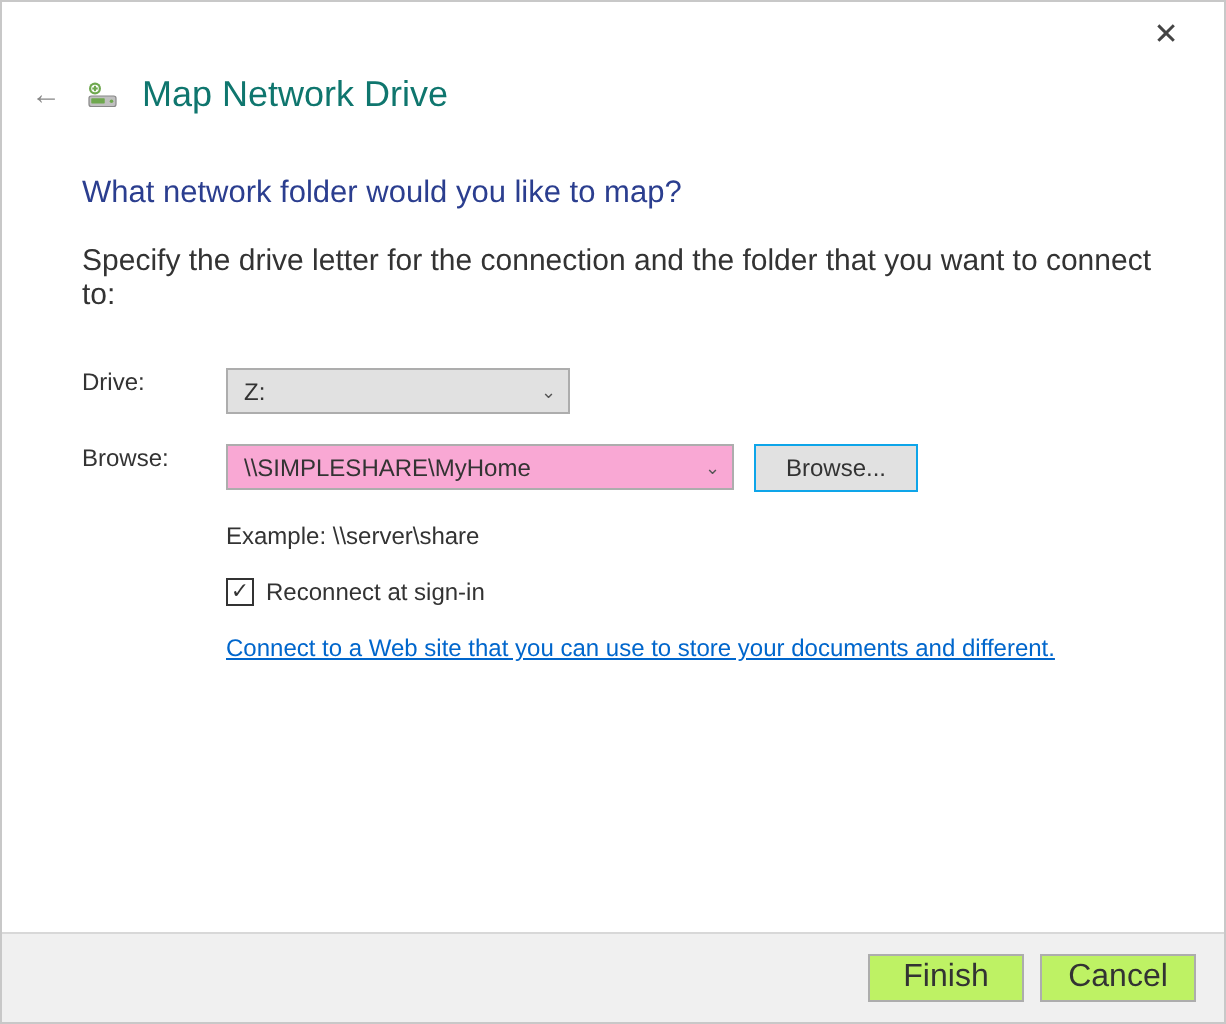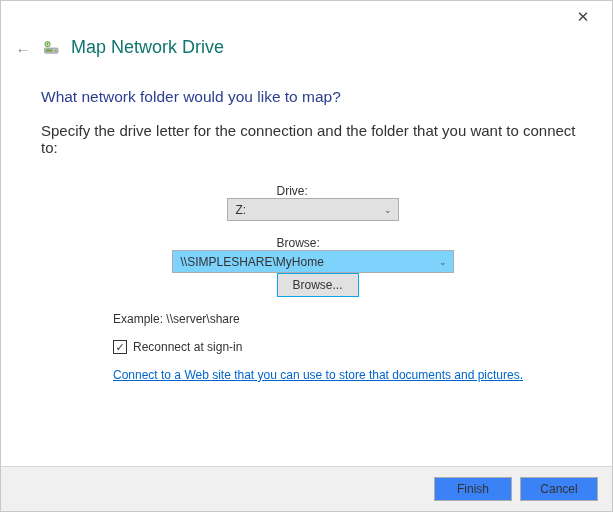--- a/index.html
+++ b/index.html
@@ -84,23 +84,22 @@
       margin-bottom: 16px;
       font-weight: 400;
     }
     .instruction {
       font-size: 15px;
       color: #333;
       margin-bottom: 28px;
     }
     .form-row {
       display: flex;
-      align-items: center;
+      align-items: flex-start;
       margin-bottom: 15px;
-      flex-direction: column;
     }
     .form-label {
       width: 72px;
       font-size: 12px;
       color: #333;
     }
     .drive-select {
       width: 172px;
       height: 23px;
       border: 1px solid #adadad;
@@ -110,24 +109,24 @@
       justify-content: space-between;
       padding: 0 6px 0 8px;
       font-size: 12px;
       cursor: pointer;
     }
     .chev {
       font-size: 9px;
       color: #555;
     }
     .folder-combo {
-      width: 282px;
+      width: 254px;
       height: 23px;
       border: 1px solid #adadad;
-      background: #7dd3fc;
+      background: #f9a8d4;
       display: flex;
       align-items: center;
       justify-content: space-between;
       padding: 0 6px 0 8px;
       font-size: 12px;
     }
     .browse-btn {
       width: 82px;
       height: 24px;
       margin-left: 10px;
@@ -178,25 +177,25 @@
       background: #f0f0f0;
       padding: 10px 14px;
       display: flex;
       justify-content: flex-end;
       gap: 8px;
     }
     .footer-btn {
       width: 78px;
       height: 24px;
       border: 1px solid #adadad;
-      background: #3b82f6;
-      display: flex;
-      align-items: center;
-      justify-content: center;
-      font-size: 12px;
+      background: #bef264;
+      display: flex;
+      align-items: center;
+      justify-content: center;
+      font-size: 16px;
       cursor: pointer;
     }
   </style>
 </head>
 <body>
 
 <div class="window">
   <div class="titlebar">
     <div class="close-x">✕</div>
   </div>
@@ -243,21 +242,21 @@
     <div class="indent-block">
       <div class="example">Example: \\server\share</div>
 
       <div class="checkbox-row">
         <div class="chk">✓</div>
         <span>Reconnect at sign-in</span>
       </div>
 
 
       <div style="margin-top:4px;">
-        <span class="link">Connect to a Web site that you can use to store that documents and pictures.</span>
+        <span class="link">Connect to a Web site that you can use to store your documents and different.</span>
       </div>
     </div>
   </div>
 
   <div class="footer">
     <div class="footer-btn">
       <span>Finish</span>
     </div>
     <div class="footer-btn">
       <span>Cancel</span>

